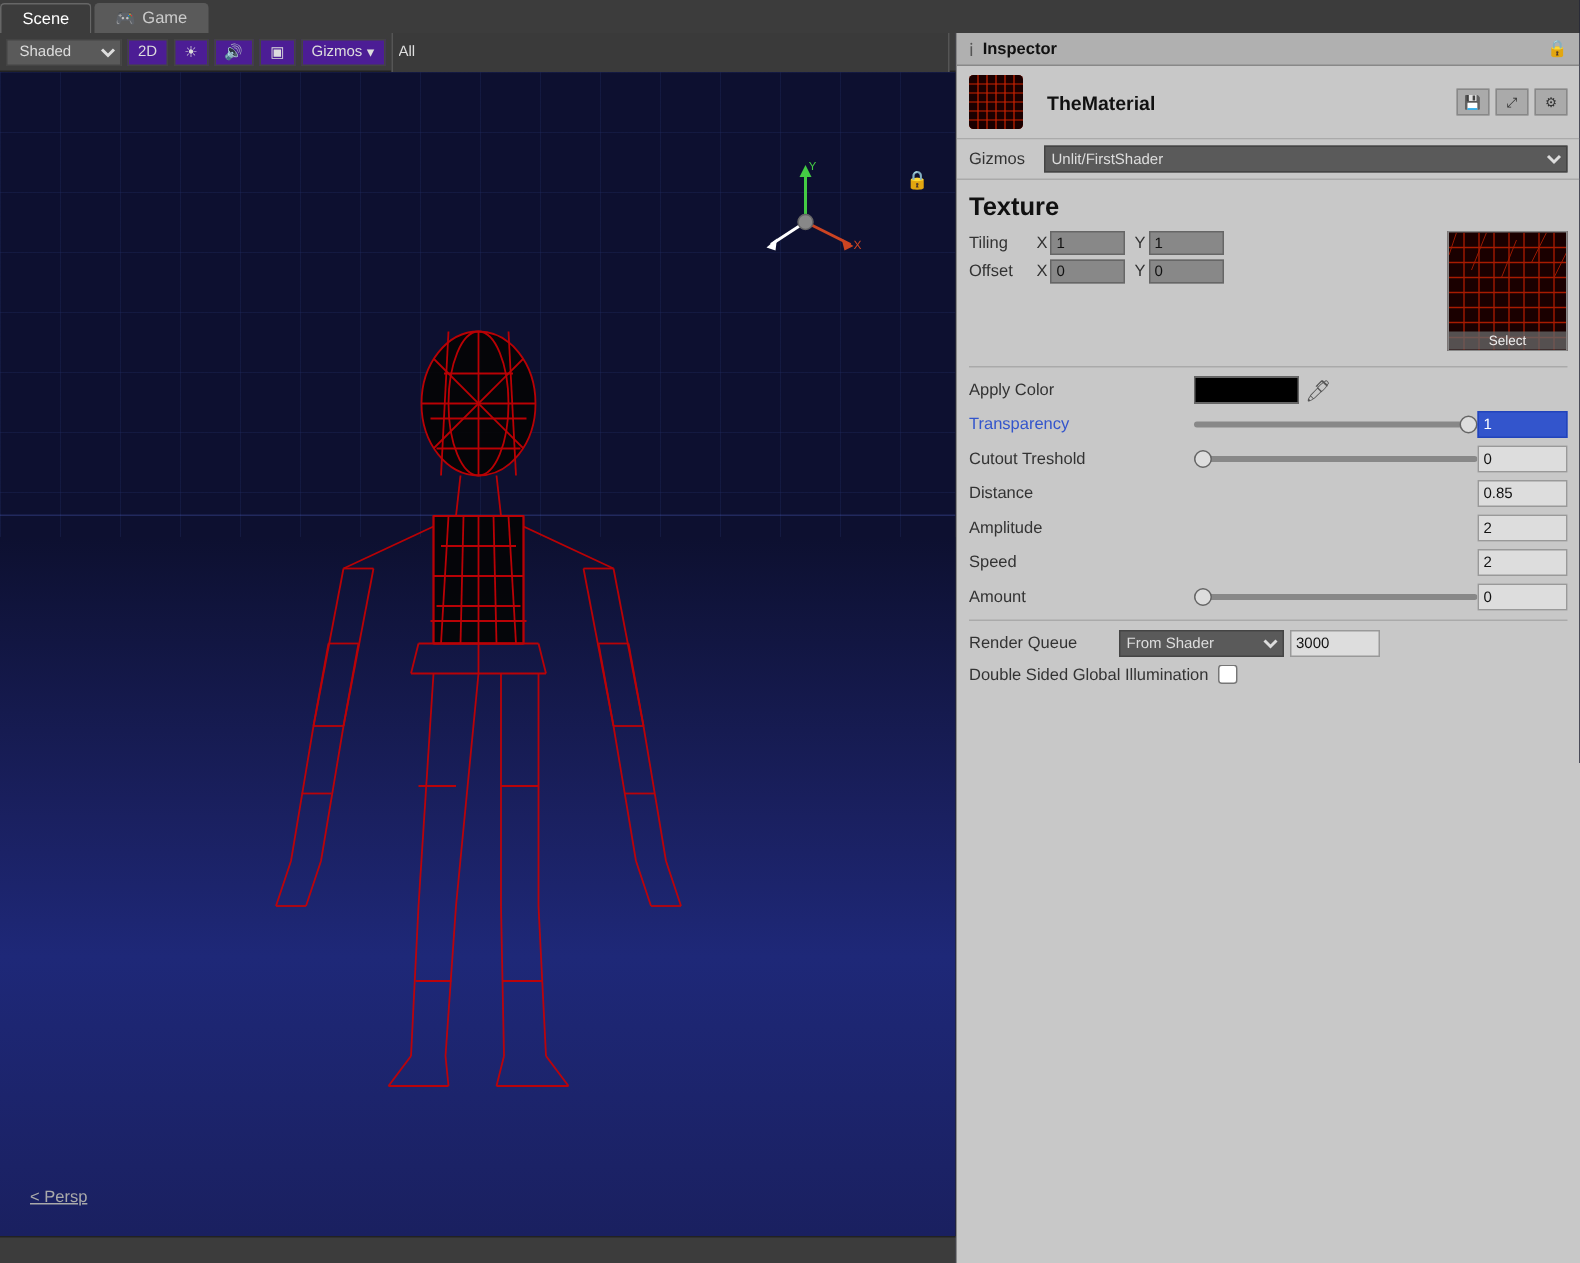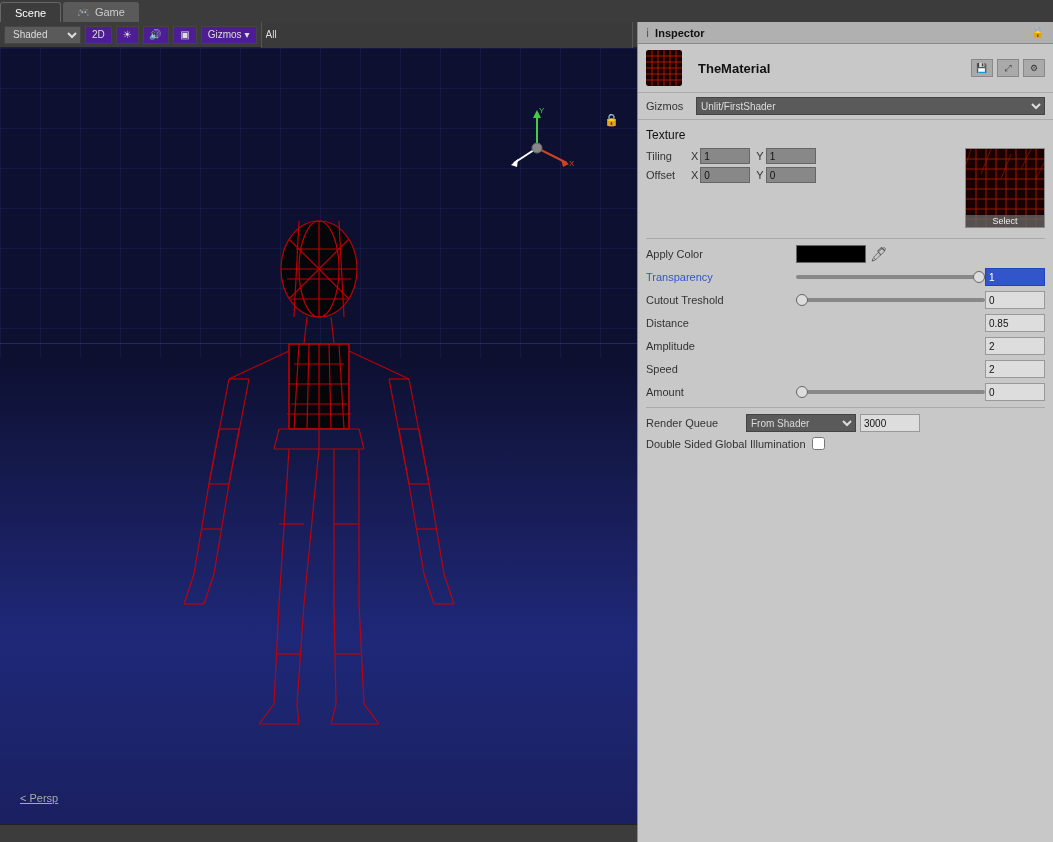--- a/index.html
+++ b/index.html
@@ -257,22 +257,22 @@
 
     
     .inspector-body {
       flex: 1;
       padding: 8px;
       background: #c8c8c8;
       overflow-y: auto;
     }
 
     .section-title {
-      font-size: 12px;
-      font-weight: normal;
+      font-size: 17px;
+      font-weight: bold;
       color: #111;
       margin-bottom: 6px;
     }
 
     .texture-row {
       display: flex;
       gap: 8px;
       margin-bottom: 10px;
     }
 

